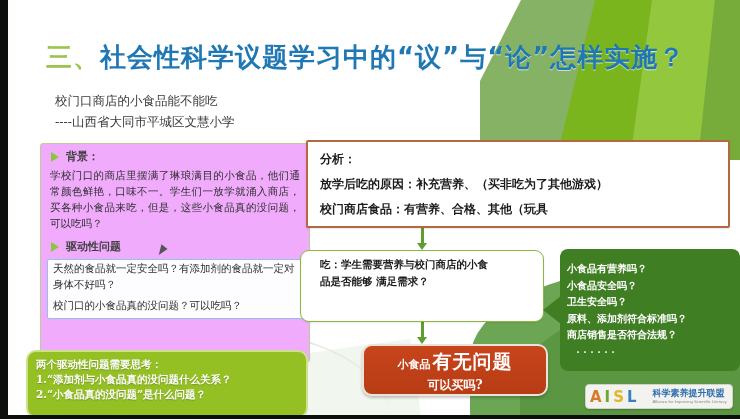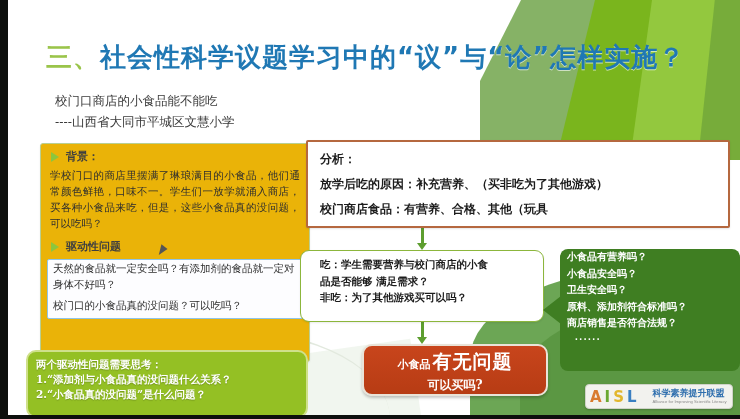--- a/index.html
+++ b/index.html
@@ -52,21 +52,21 @@
   }
   .heading .num { color:#9ac44a; font-weight:bold; }
 
   
   .subtitle { position:absolute; left:55px; top:90px; z-index:20; color:#3a3a3a;
     font-size:12.5px; line-height:21px; font-family:"DejaVu Serif","Liberation Serif",serif; }
 
   
   .left-panel {
     position:absolute; left:40px; top:143px; width:270px; height:219px; z-index:15;
-    background:#eab308; border:1px solid #b9cf92; border-radius:3px;
+    background:#f0abfc; border:1px solid #b9cf92; border-radius:3px;
     box-shadow:0 1px 2px rgba(0,0,0,.08);
   }
   .bullet-row { display:flex; align-items:center; gap:7px; padding:5px 0 2px 10px; }
   .tri { width:0;height:0;border-left:8px solid #8cc63e;border-top:5px solid transparent;border-bottom:5px solid transparent; }
   .bullet-label { font-size:11px; font-weight:bold; color:#3f3f3f; font-family:"DejaVu Serif","Liberation Serif",serif; }
   .para { font-size:10.5px; line-height:16px; color:#2e2e2e; padding:1px 9px 3px 9px;
           font-family:"DejaVu Serif","Liberation Serif",serif; text-align:justify; }
   .inner-blue { margin:3px 6px 0 6px; border:1px solid #8fc4e8; border-radius:2px;
         background:#fdfdff; padding:0 5px 5px 5px; }
   .inner-blue .q { font-size:10.5px; line-height:16px; color:#2e2e2e;
@@ -111,22 +111,22 @@
         background:linear-gradient(#c8451c,#b73c14); border:2px solid #e9e3d8; border-radius:10px;
         box-shadow:0 2px 3px rgba(0,0,0,.22); color:#ffffff; text-align:center;
         font-family:"DejaVu Serif","Liberation Serif",serif; padding-top:3px; }
   .callout .line1 { font-size:11px; font-weight:bold; display:flex; align-items:baseline;
         justify-content:center; gap:2px; }
   .callout .big { font-size:19px; font-weight:bold; letter-spacing:1px; }
   .callout .line2 { font-size:12px; font-weight:bold; margin-top:2px; }
 
   
   .qbubble { position:absolute; left:560px; top:249px; width:180px; height:122px; z-index:17;
-        background:#3f7e22; border-radius:8px 8px 8px 8px; padding:0 7px; color:#ffffff;
-        font-family:Liberation Sans, sans-serif; }
+        background:#3f7e22; border-radius:8px 8px 8px 8px; padding:13px 7px; color:#ffffff;
+        font-family:Liberation Mono, monospace; }
   .qbubble .q { font-size:10px; line-height:16.5px; font-weight:bold; white-space:nowrap; }
   .qbubble .dots { font-size:10px; letter-spacing:1px; padding-left:8px; }
   .qtail { position:absolute; left:543px; top:296px; z-index:17; width:0;height:0;
         border-top:14px solid transparent; border-bottom:14px solid transparent; border-right:18px solid #3f7e22; }
 
   
   .logo { position:absolute; left:585px; top:384px; width:148px; height:25px; z-index:30;
         background:#f2f2ee; border:1px solid #cfd3c8; border-radius:4px;
         display:flex; align-items:center; padding:0 4px; gap:3px;
         box-shadow:0 1px 2px rgba(0,0,0,.2); }
@@ -194,21 +194,20 @@
     <div class="l">放学后吃的原因：补充营养、（买非吃为了其他游戏）</div>
     <div class="l">校门商店食品：有营养、合格、其他（玩具</div>
   </div>
 
   <div class="conn" style="left:421px; top:228px; height:15px;"></div>
   <div class="conn-head" style="left:417px; top:243px;"></div>
 
   <div class="midbox">
     <div class="l">吃：学生需要营养与校门商店的小食</div>
     <div class="l">品是否能够 满足需求？</div>
-    <div class="l">非吃：为了其他游戏买可以吗？</div>
   </div>
 
   <div class="conn" style="left:421px; top:322px; height:15px;"></div>
   <div class="conn-head" style="left:417px; top:337px;"></div>
 
   <div class="callout">
     <div class="line1">
       <span>小食品</span>
       <span class="big">有无问题</span>
     </div>

